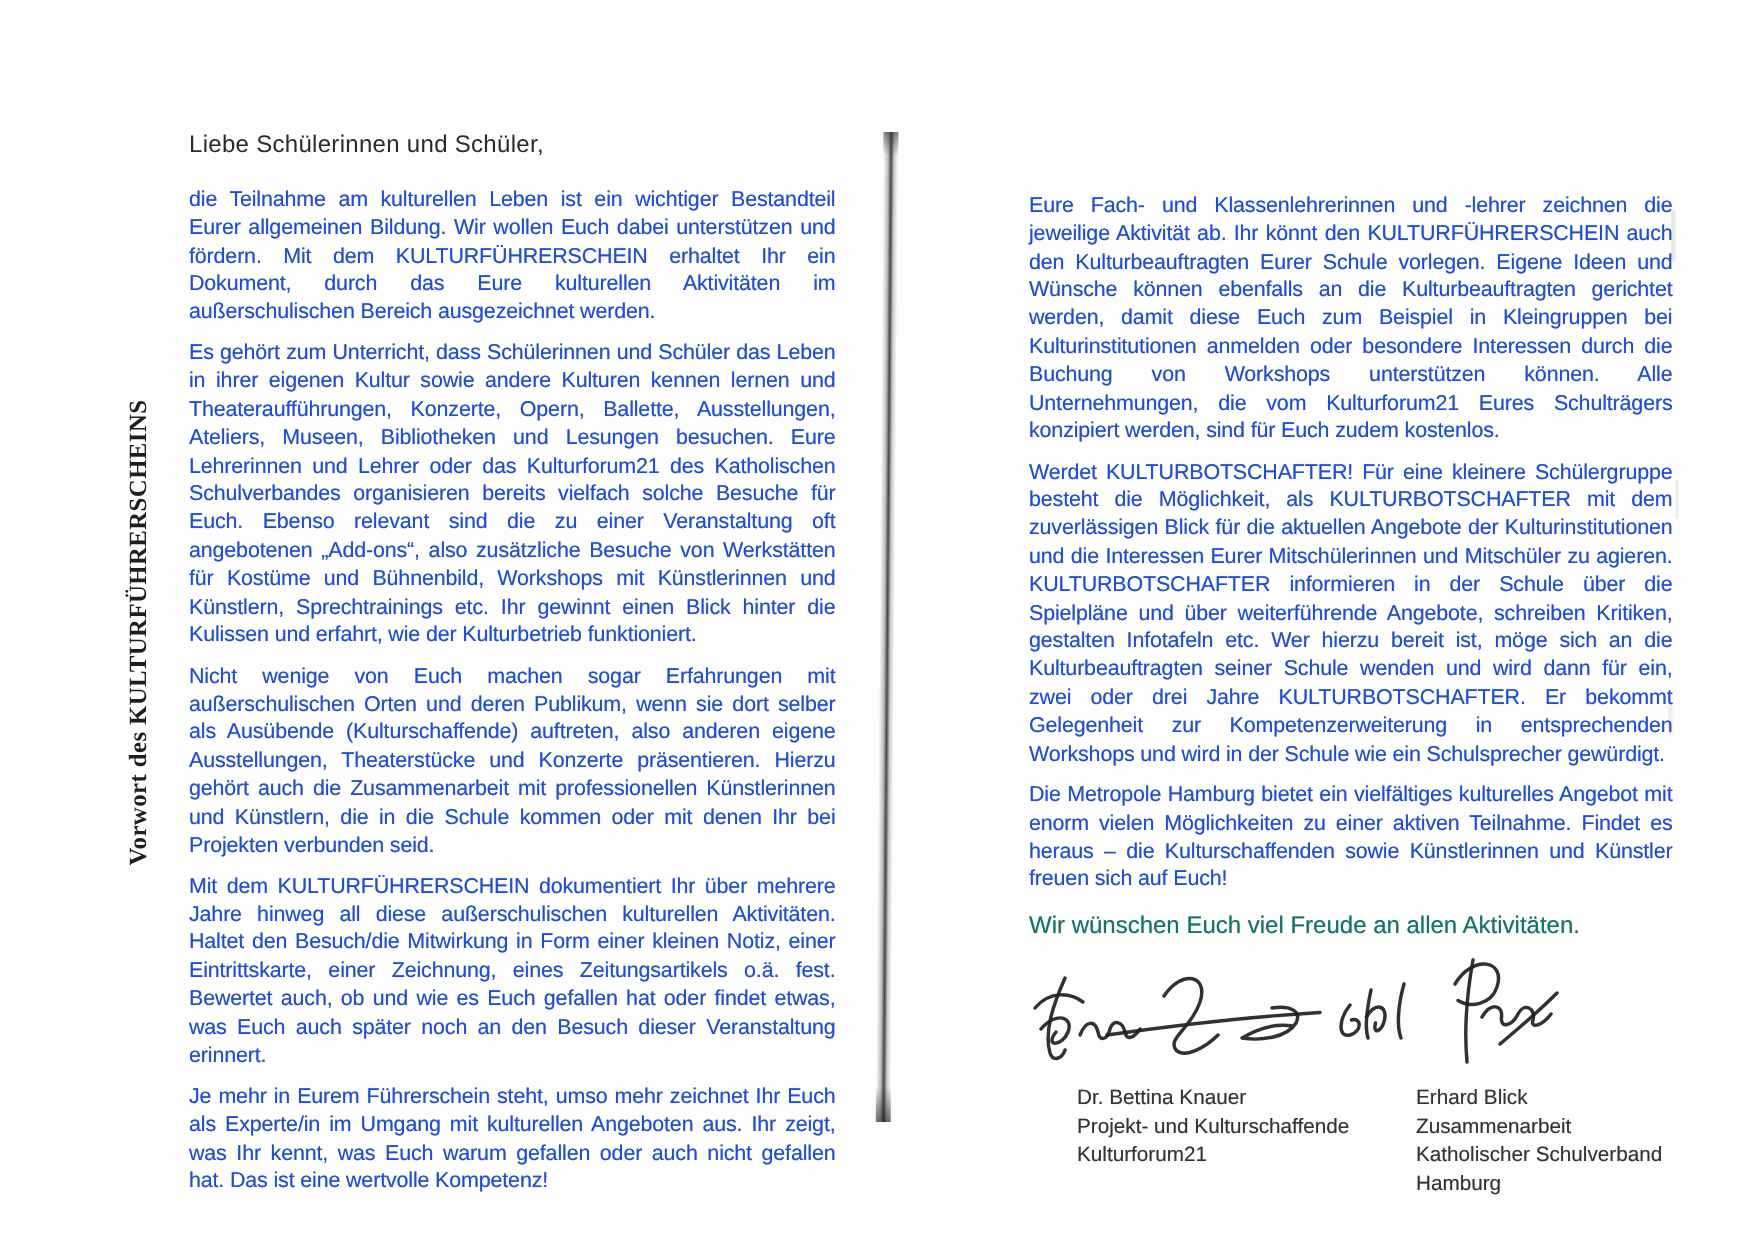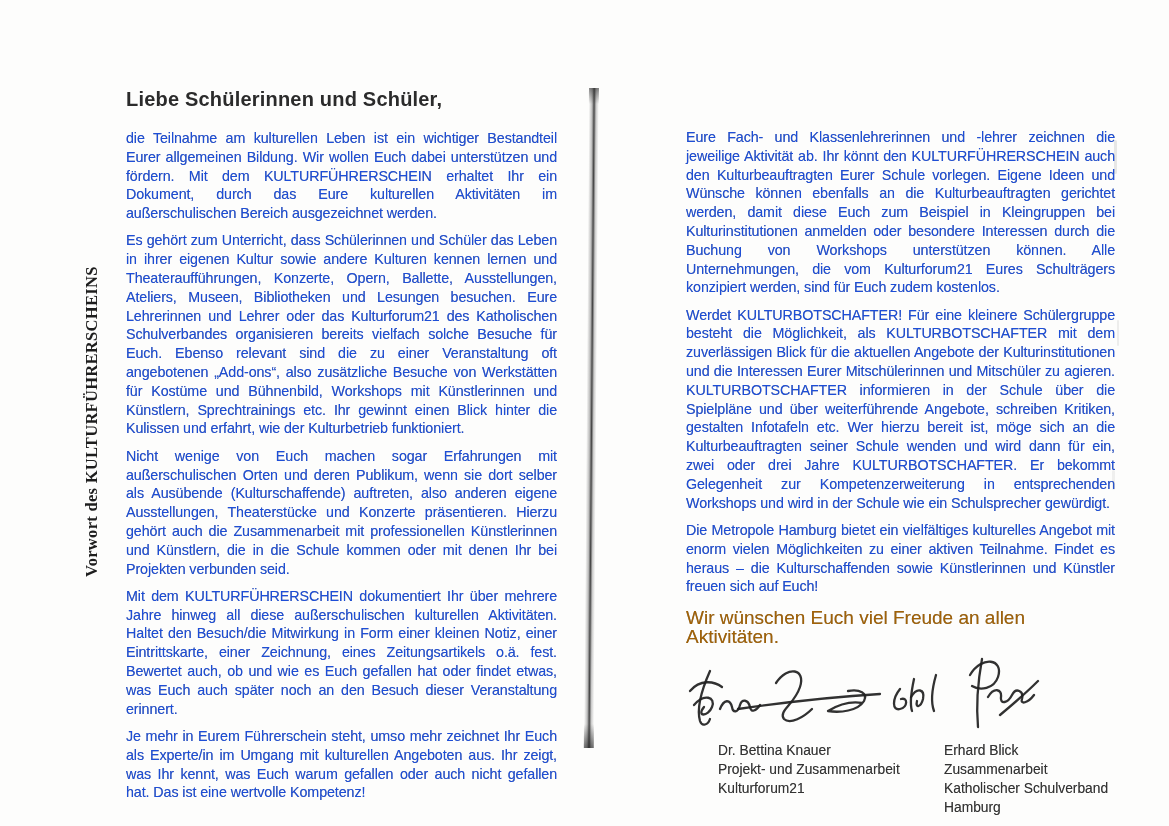--- a/index.html
+++ b/index.html
@@ -34,41 +34,41 @@
     position: absolute;
     left: 126px; top: 88px;
     width: 431px;
   }
   .right-col {
     position: absolute;
     left: 686px; top: 128px;
     width: 429px;
   }
   .heading {
-    font-size: 20px;
-    font-weight: bold;
+    font-size: 16px;
+    font-weight: normal;
     color: #2b2b2b;
     letter-spacing: 0.2px;
     margin: 0 0 18px 0;
   }
   p.body {
     font-size: 14.3px;
     line-height: 18.8px;
     letter-spacing: -0.1px;
     color: #1d4ed8;
     text-align: justify;
     margin: 0 0 8.5px 0;
     hyphens: auto;
     -webkit-hyphens: auto;
     text-shadow: 0 0 0.5px rgba(70,70,70,0.55);
   }
   p.closing {
-    font-size: 19px;
+    font-size: 16px;
     line-height: 18.8px;
-    color: #a16207;
+    color: #0f766e;
     margin: 13px 0 0 0;
     text-shadow: 0 0 0.5px rgba(70,70,70,0.55);
   }
   
   .gutter {
     position: absolute;
     left: 589px; top: 88px;
     width: 10px; height: 660px;
     transform: rotate(0.45deg);
     transform-origin: top center;
@@ -149,21 +149,21 @@
         <path d="M98,6 C94,28 92,52 94,74"></path>
         <path d="M86,22 C98,2 120,6 114,24 C110,36 96,38 88,33"></path>
         <path d="M104,44 C110,34 118,36 117,44 C116,52 124,50 128,42 C132,34 140,38 138,46 C136,52 144,50 150,42"></path>
         <path d="M116,62 C128,52 140,42 154,28"></path>
       </svg>
     </div>
 
     <div class="names-row" data-name="signatories-block">
       <div class="name-col1" data-name="signatory-left">
         <div class="sig-name" data-name="signatory-name">Dr. Bettina Knauer</div>
-        <div data-name="signatory-role">Projekt- und Zusammenarbeit</div>
+        <div data-name="signatory-role">Projekt- und Kulturschaffende</div>
         <div data-name="signatory-organization">Kulturforum21</div>
       </div>
       <div class="name-col2" data-name="signatory-right">
         <div class="sig-name" data-name="signatory-name">Erhard Blick</div>
         <div data-name="signatory-role">Zusammenarbeit</div>
         <div data-name="signatory-organization">Katholischer Schulverband Hamburg</div>
       </div>
     </div>
   </div>
 

